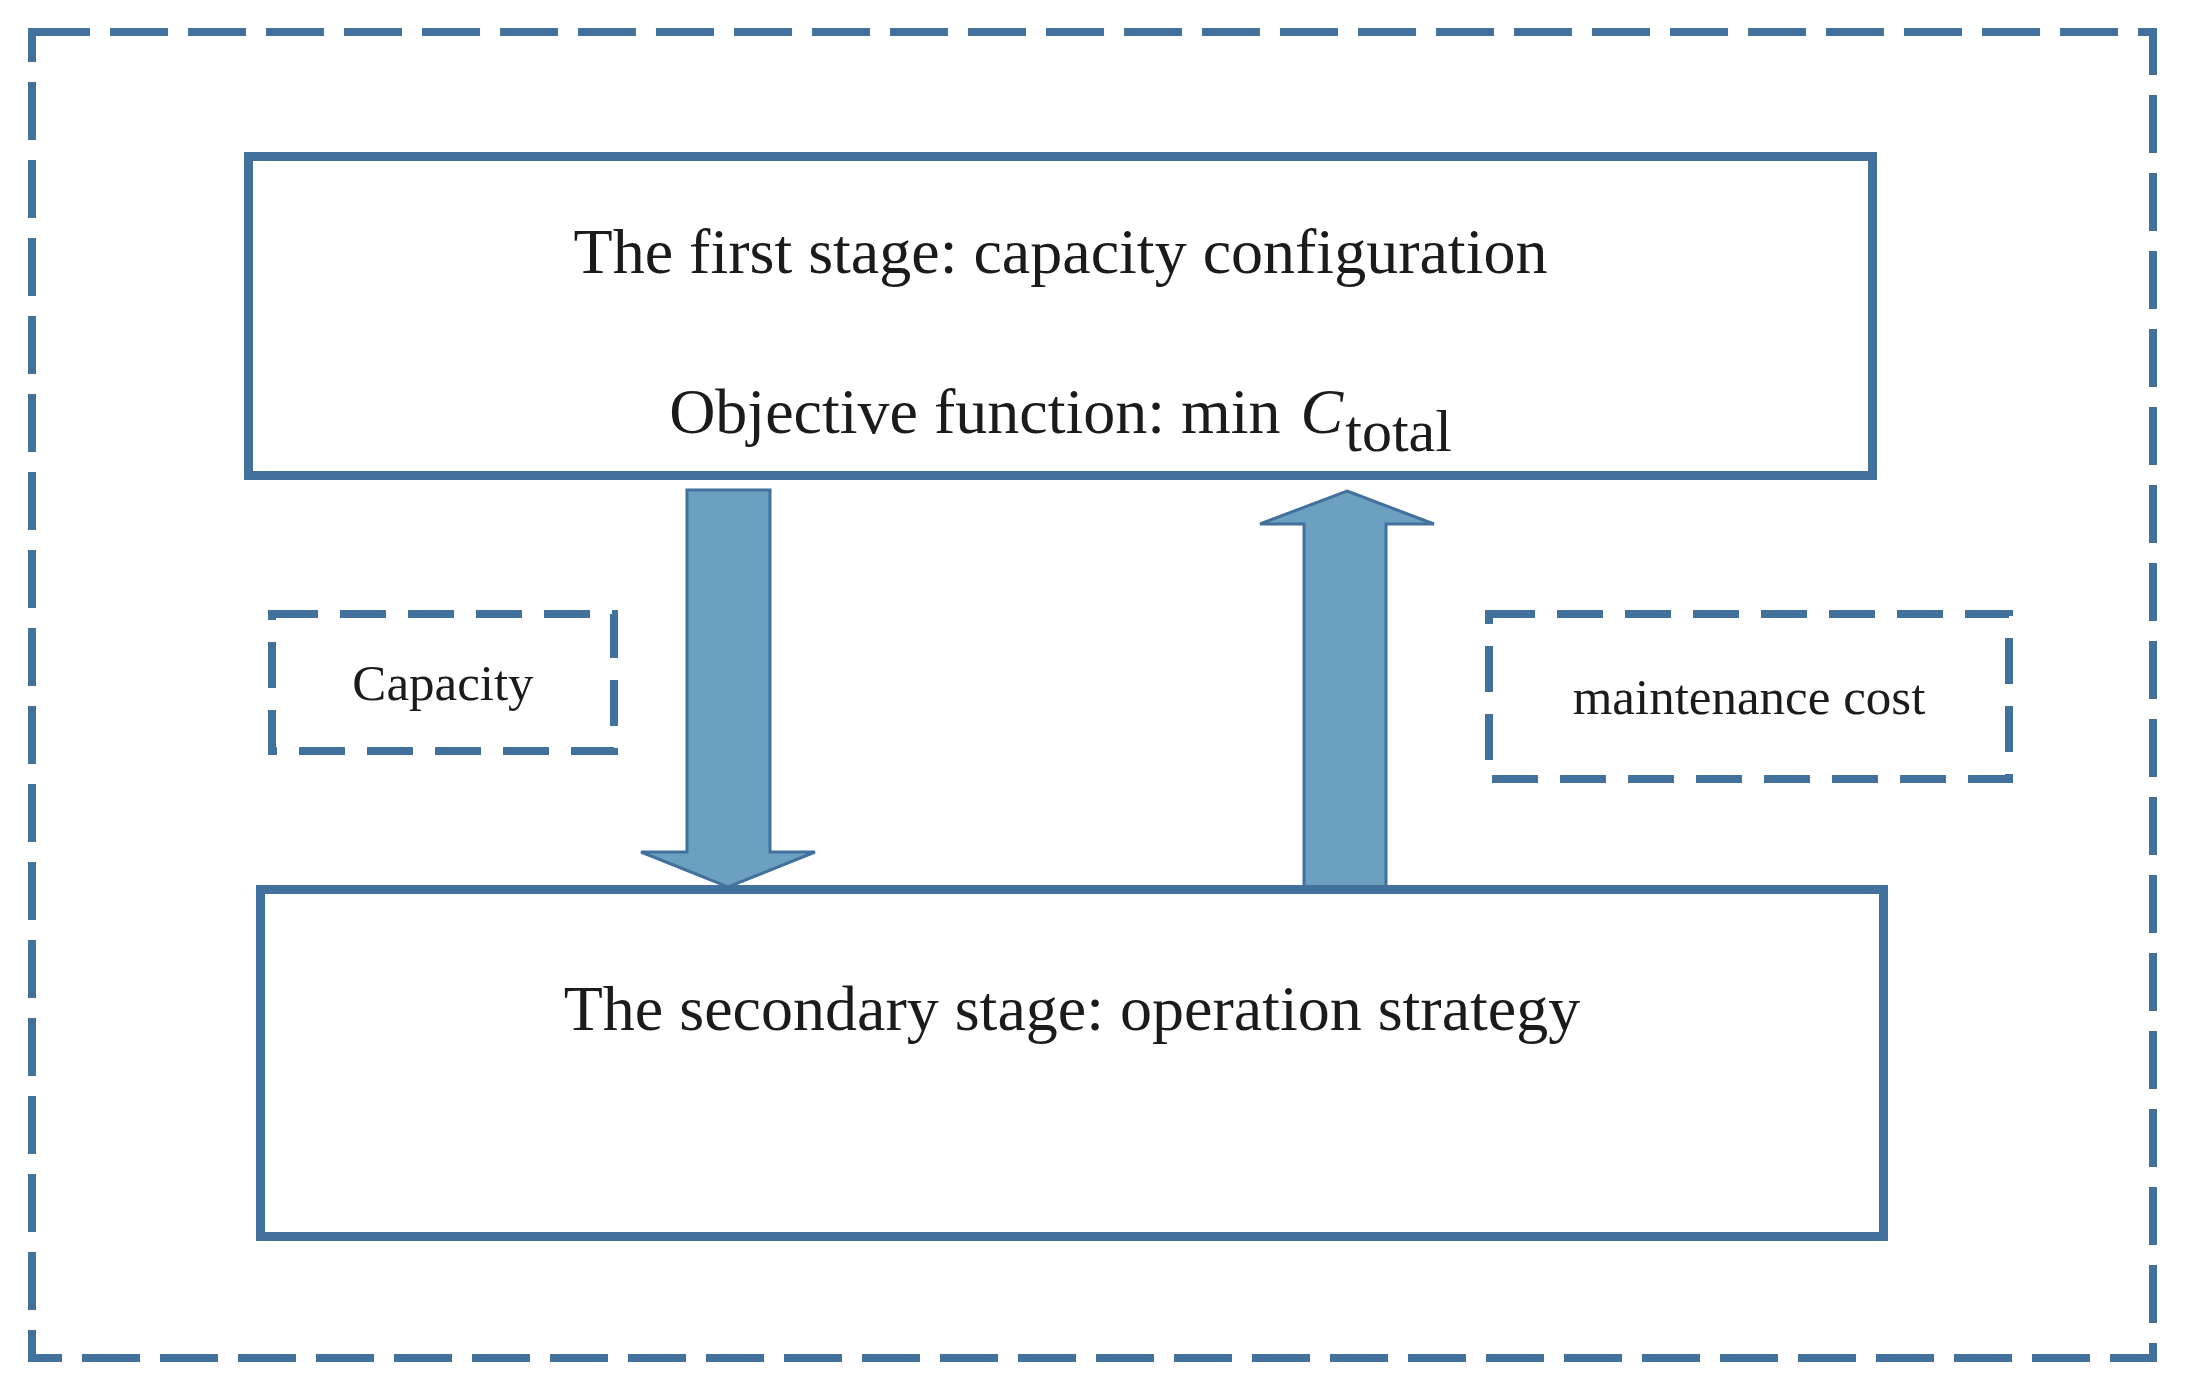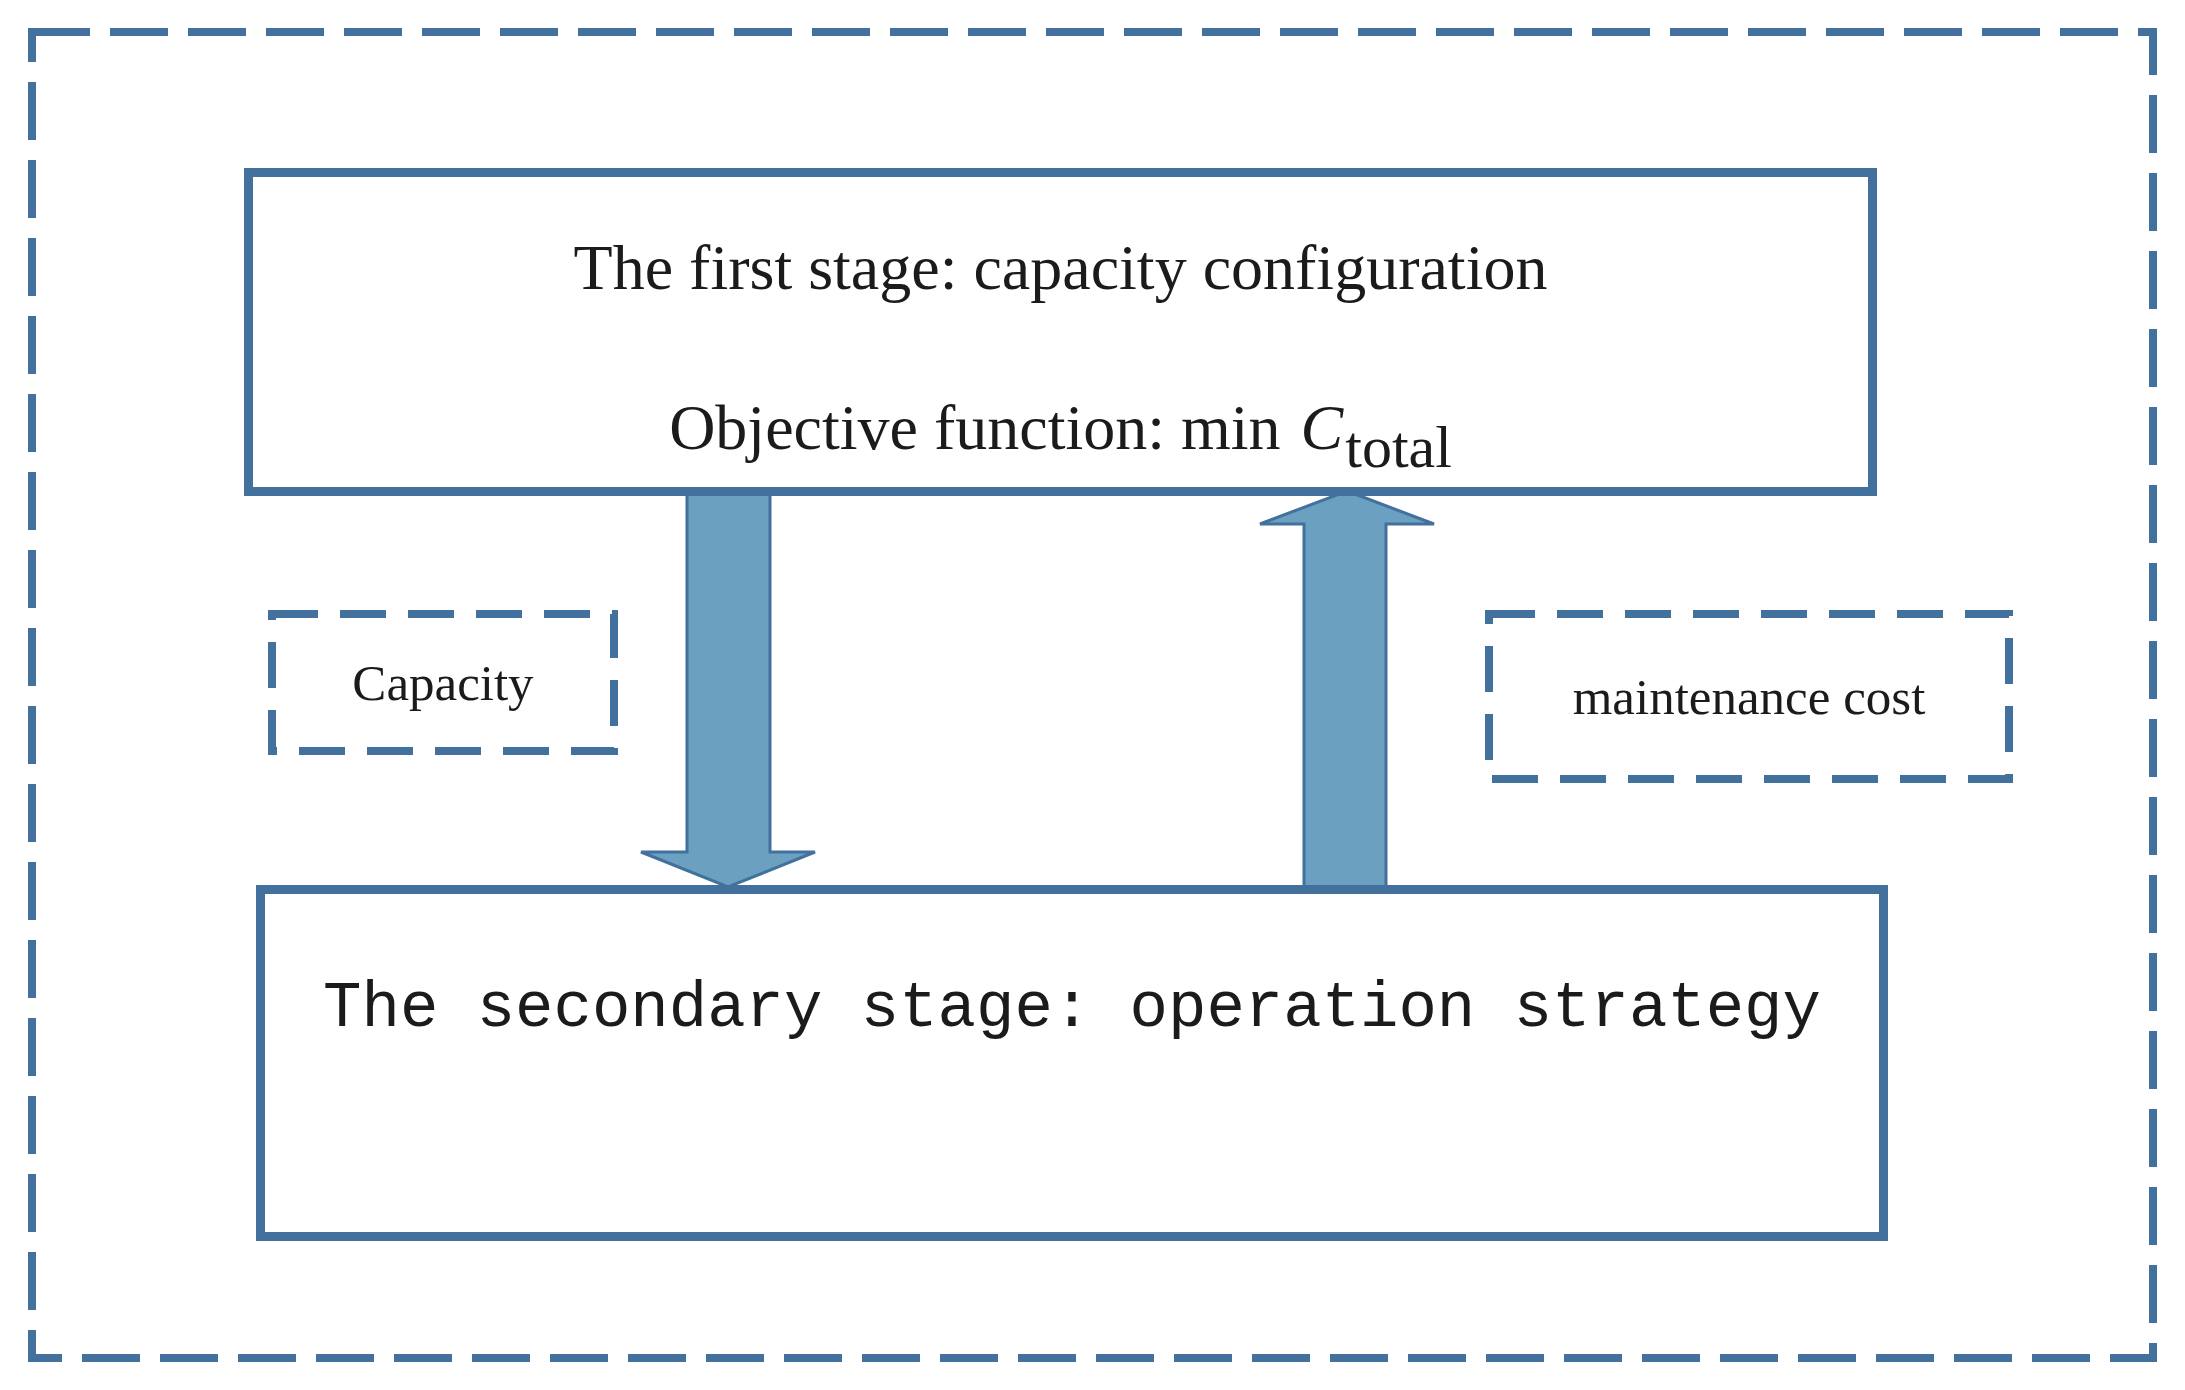--- a/index.html
+++ b/index.html
@@ -40,33 +40,33 @@
     fill: var(--arrow_fill);
     stroke: var(--line_blue);
     stroke-width: 3;
     stroke-linejoin: miter;
   }
   .solid-box {
     position: absolute;
     border: 9px solid var(--line_blue);
     background: var(--background);
   }
-  .box-top    { left: 244px; top: 168px;  width: 1633px; height: 328px; padding-left: 48px; }
+  .box-top    { left: 244px; top: 152px;  width: 1633px; height: 328px; padding-left: 48px; }
   .box-bottom { left: 256px; top: 885px;  width: 1632px; height: 356px; }
   .box-line {
     position: absolute;
     left: 0; right: 0;
     text-align: center;
     font-size: 64px;
     line-height: 72px;
     white-space: nowrap;
   }
   .box-top    .line-1 { top: 55px; }
   .box-top    .line-2 { top: 215px; }
-  .box-bottom .line-1 { top: 79px; font-family: Liberation Mono, monospace; }
+  .box-bottom .line-1 { top: 79px; }
   .box-bottom .line-2 { top: 240px; }
   .formula-var {
     font-style: italic;
     margin-left: 20px;
   }
   .formula-sub {
     font-size: 60px;
     position: relative;
     top: 18px;
     margin-left: 2px;

